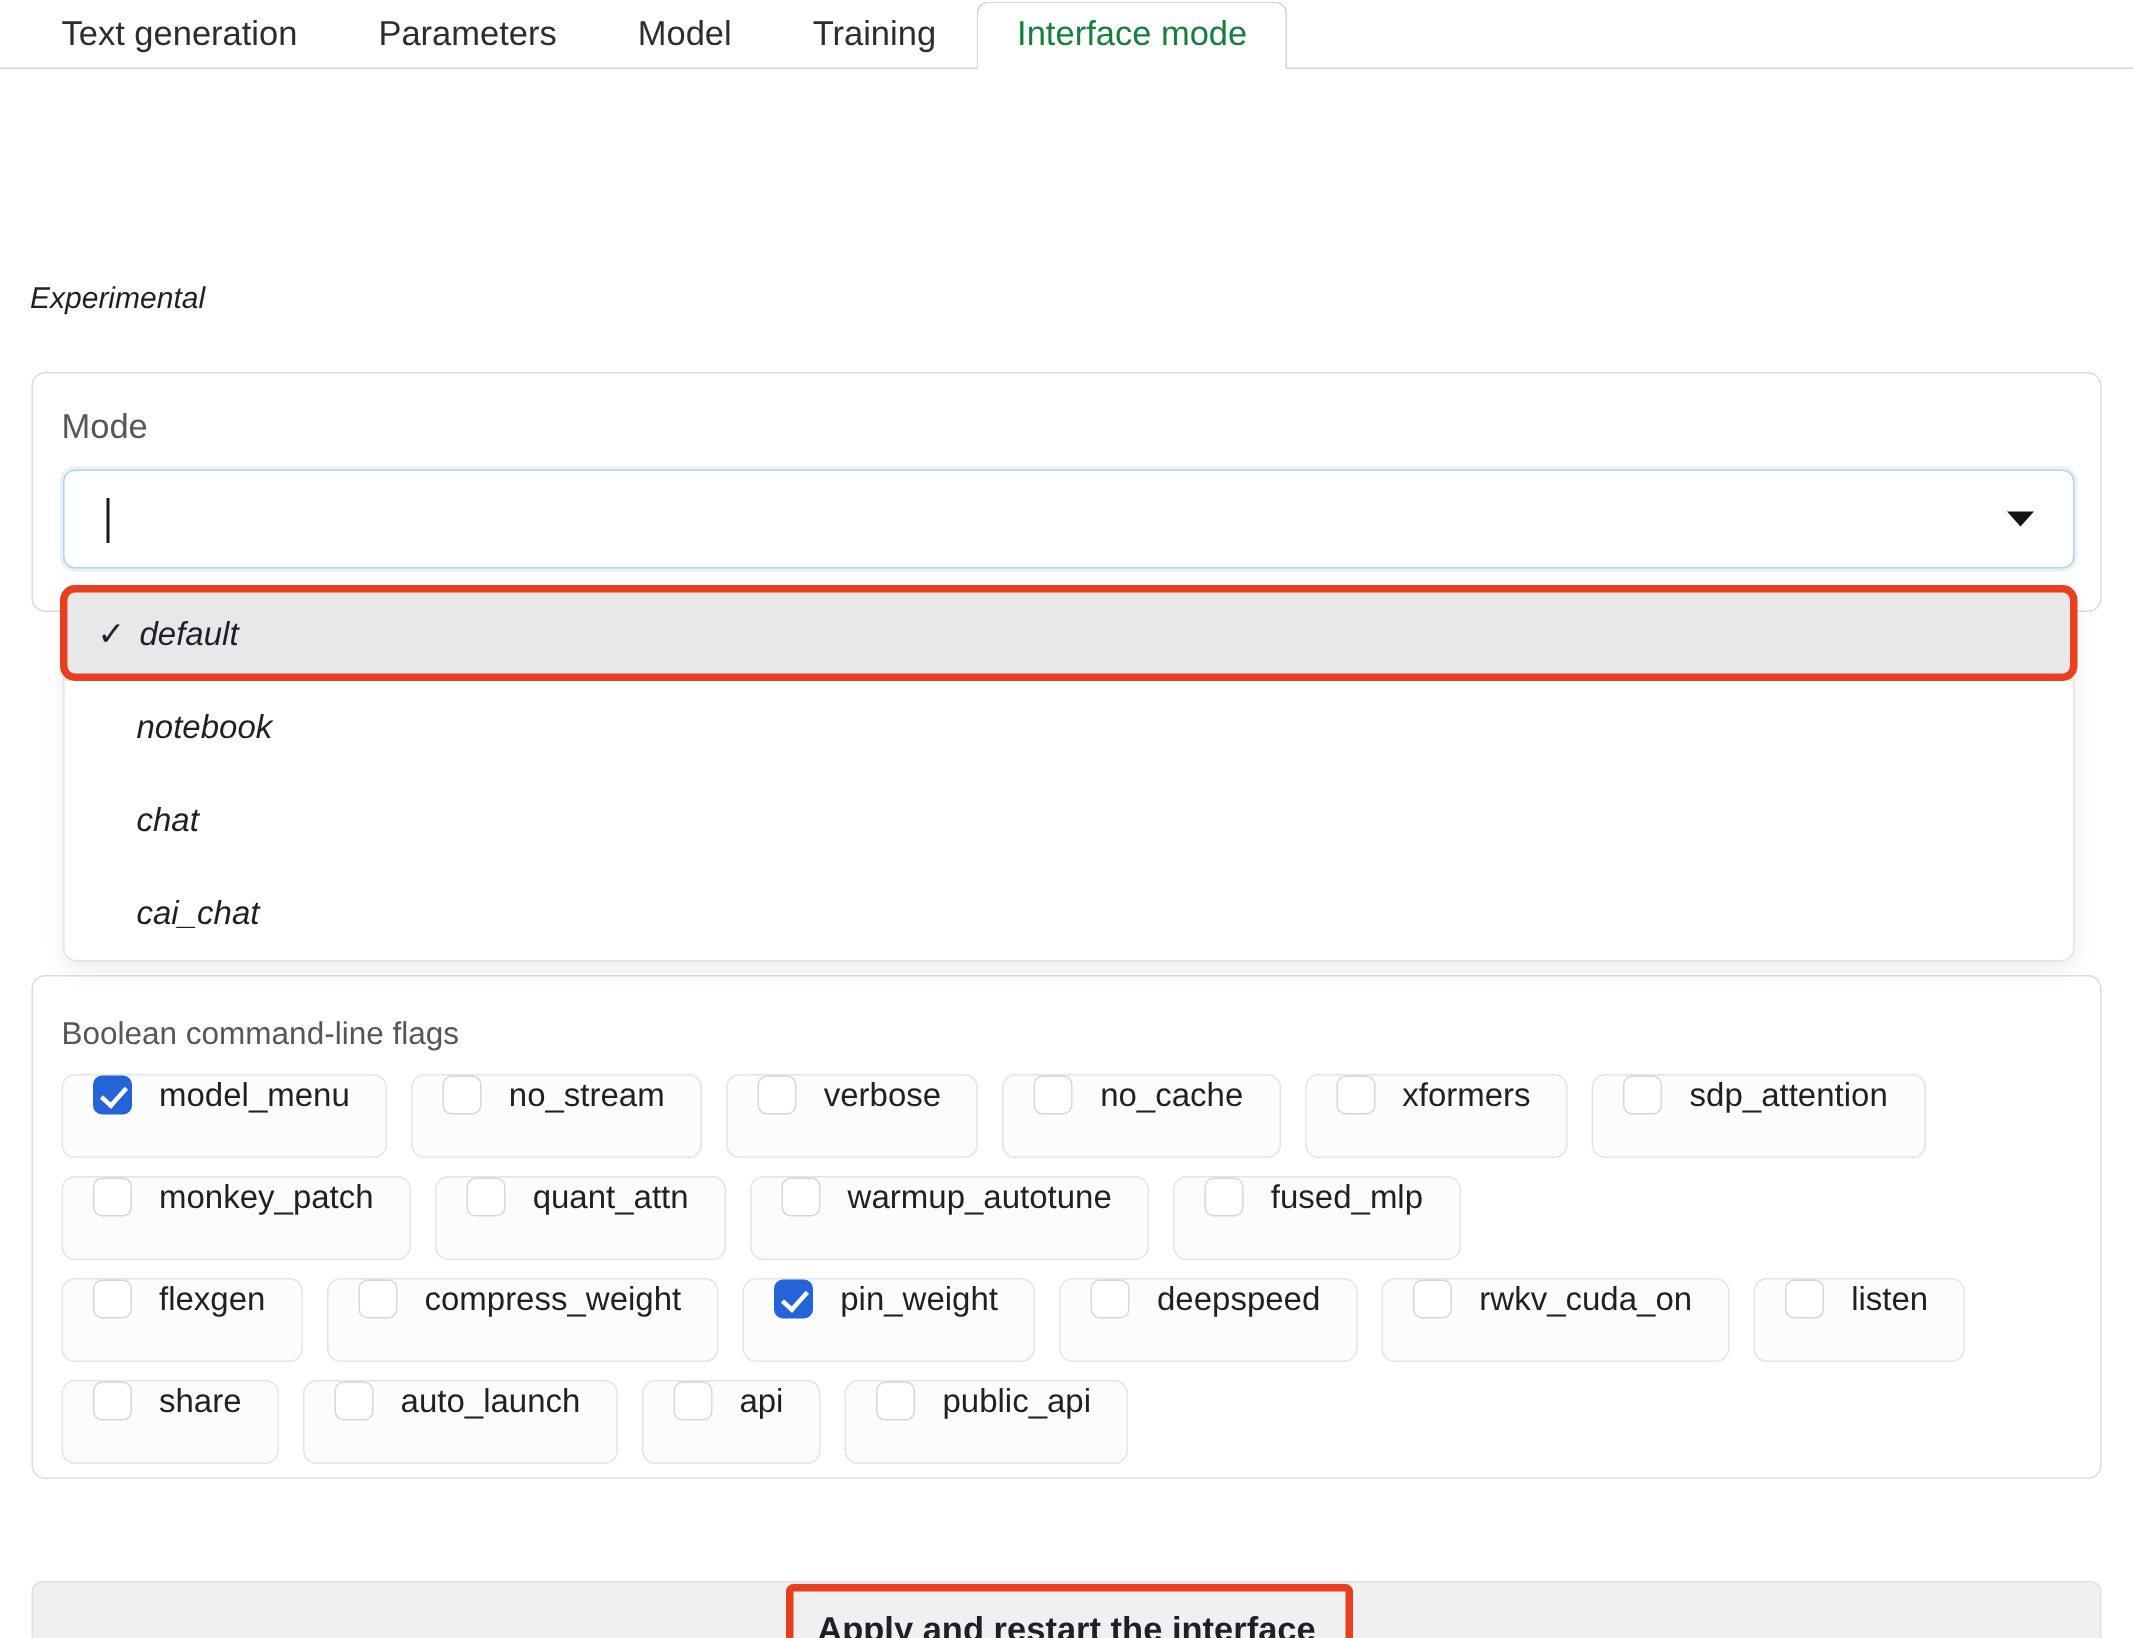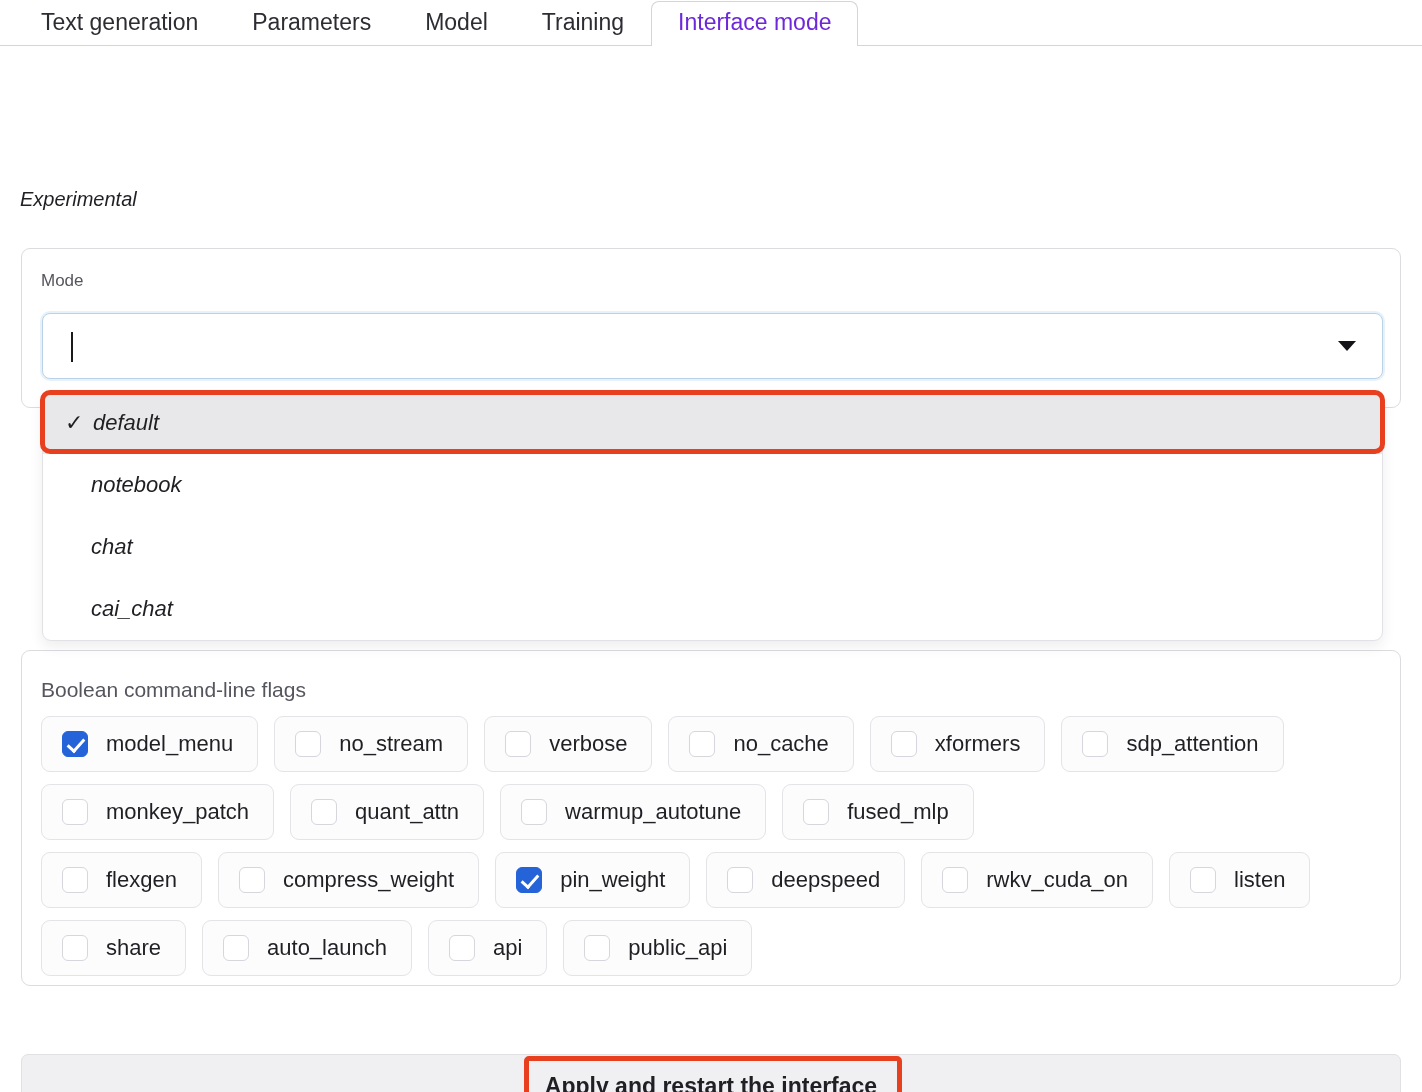--- a/index.html
+++ b/index.html
@@ -30,21 +30,21 @@
     border: 1px solid transparent;
     border-bottom: none;
     border-radius: 8px 8px 0 0;
     margin-bottom: -1px;
     cursor: pointer;
     background: transparent;
   }
   .tab.active {
     background: #ffffff;
     border-color: #d5d5d8;
-    color: #6d28d9;
+    color: #15803d;
     text-align: center;
   }
 
   
   .page { position: relative; padding: 0 20px; }
 
   .section-title {
     font-style: italic;
     font-size: 20px;
     color: #1f1f24;
@@ -62,21 +62,21 @@
     width: 1380px;
     height: 160px;
     border: 1px solid #dcdce0;
     border-radius: 9px;
     background: #ffffff;
   }
   .mode-label {
     position: absolute;
     left: 19px;
     top: 22px;
-    font-size: 17px;
+    font-size: 23px;
     color: #55555e;
   }
   .mode-input-wrap {
     position: absolute;
     left: 20px;
     top: 64px;
     width: 1341px;
     height: 66px;
     border: 1px solid #b9d2e8;
     border-radius: 8px;
@@ -186,21 +186,20 @@
     right: 16px;
   }
   .flag-row {
     display: flex;
     gap: 16px;
     margin-bottom: 12px;
     flex-wrap: nowrap;
   }
   .flag {
     display: flex;
-    align-items: center;
     gap: 18px;
     height: 56px;
     padding: 0 24px 0 20px;
     border: 1px solid #e4e4e8;
     border-radius: 9px;
     background: #fcfcfd;
     font-size: 22px;
     color: #1f1f24;
     white-space: nowrap;
     cursor: pointer;

